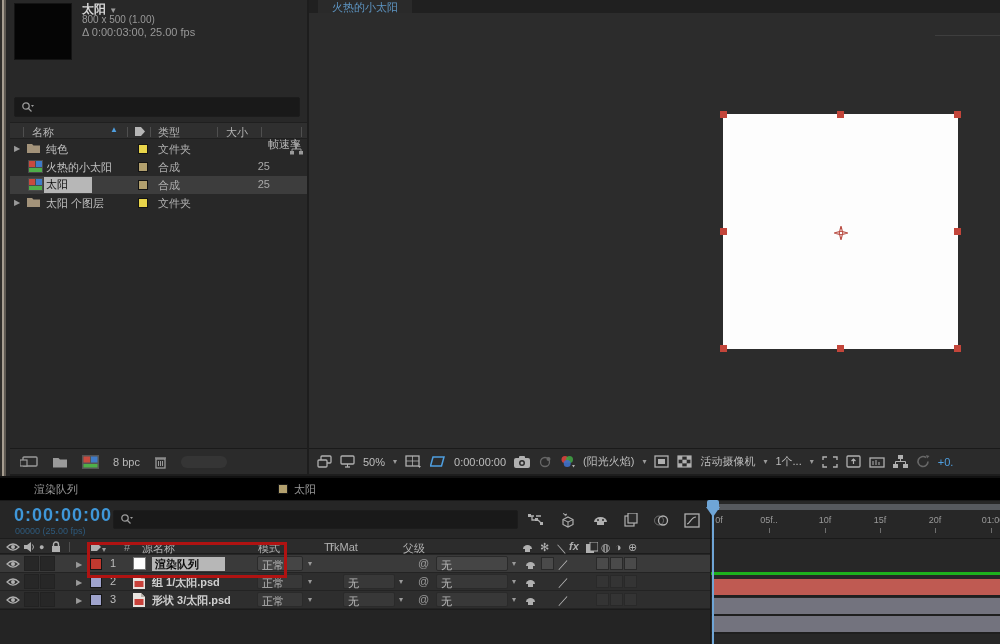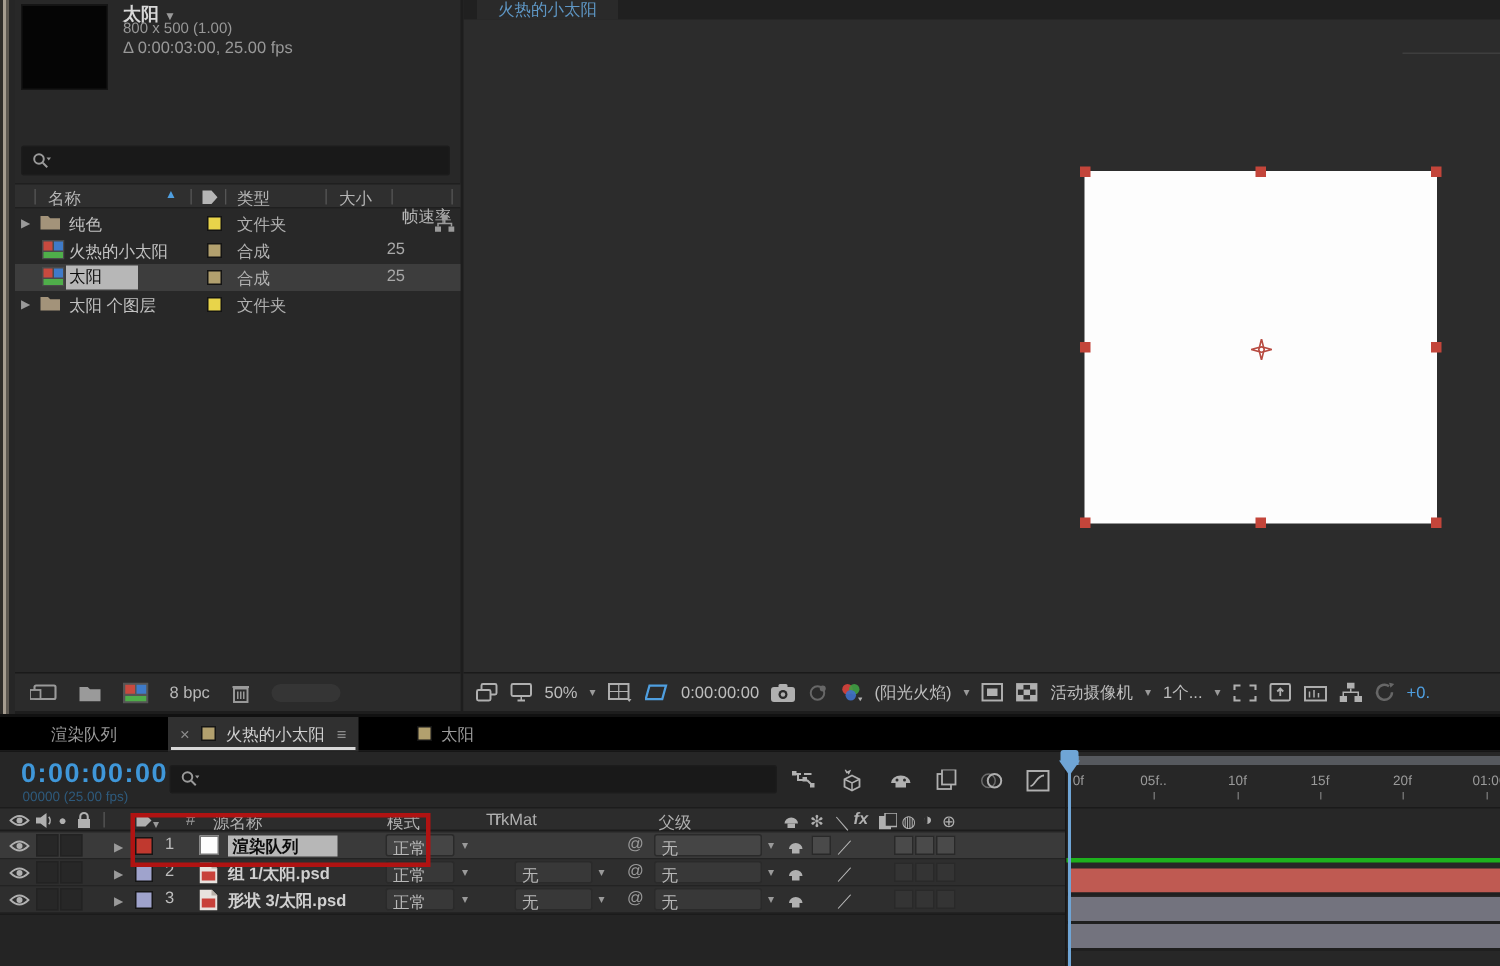--- a/index.html
+++ b/index.html
@@ -336,24 +336,20 @@
         <path d="M12 6.5 a5 5 0 1 1 -2-4" fill="none" stroke="#b0b0b0" stroke-width="1.6"></path>
           <path d="M10 0 l3.5 1 -2.5 2.5 z" fill="#b0b0b0"></path>
         </svg>
       <span class="vt-blue">+0.</span>
     </div>
   </div>
 
   <div id="timeline-panel" class="abs">
     <div id="tl-tabs" class="abs">
       <div id="tab-render-queue">渲染队列</div>
-      <div id="tab-active">
-        <span class="tab-x">×</span><span class="tab-swatch"></span><span>火热的小太阳</span><span class="tab-menu">≡</span>
-        <span class="underline"></span>
-      </div>
       <div id="tab-sun">
         <span class="tab-swatch"></span><span>太阳</span>
       </div>
     </div>
 
     <div id="tl-big-time" class="abs">0:00:00:00</div>
     <div id="tl-frame-info" class="abs">00000 (25.00 fps)</div>
     <div id="tl-search" class="abs searchbox">
       <svg width="13" height="13" viewBox="0 0 13 13">
         <circle cx="5" cy="5" r="3.2" fill="none" stroke="#9a9a9a" stroke-width="1.3"></circle>
@@ -435,21 +431,21 @@
       <span class="abs" style="left:68px;top:1px;color:#555">|</span>
       <svg class="abs" style="left:90px;top:3px" width="12" height="10" viewBox="0 0 12 10">
         <path d="M1 1 h6 l4 4 -4 4 h-6 z" fill="#b0b0b0"></path>
         </svg>
       <span class="abs" style="left:102px;top:6px;font-size:8px;color:#9a9a9a">▾</span>
       <span class="abs" style="left:124px;top:2px;color:#9a9a9a">#</span>
       <span class="abs" style="left:142px;top:2px">源名称</span>
       <span class="abs" style="left:258px;top:2px">模式</span>
       <span class="abs" style="left:328px;top:2px">T</span>
       <span class="abs" style="left:324px;top:2px">TrkMat</span>
-      <span class="abs" style="left:439px;top:2px">父级</span>
+      <span class="abs" style="left:403px;top:2px">父级</span>
       <svg class="abs" style="left:521px;top:3px" width="13" height="11" viewBox="0 0 13 11">
         <path d="M2 7 a4.5 4 0 0 1 9 0 z" fill="#b0b0b0"></path>
           <rect x="4" y="7" width="5" height="3" fill="#b0b0b0"></rect>
         </svg>
       <span class="abs" style="left:540px;top:2px;color:#b0b0b0">✻</span>
       <span class="abs" style="left:556px;top:2px;color:#b0b0b0">＼</span>
       <span class="abs" style="left:569px;top:1px;color:#b0b0b0;font-style:italic;font-weight:bold">fx</span>
       <svg class="abs" style="left:586px;top:3px" width="12" height="11" viewBox="0 0 12 11">
         <rect x="0" y="2" width="8" height="9" fill="#b0b0b0"></rect>
           <rect x="4" y="0" width="8" height="9" fill="#2c2c2c" stroke="#b0b0b0"></rect>

